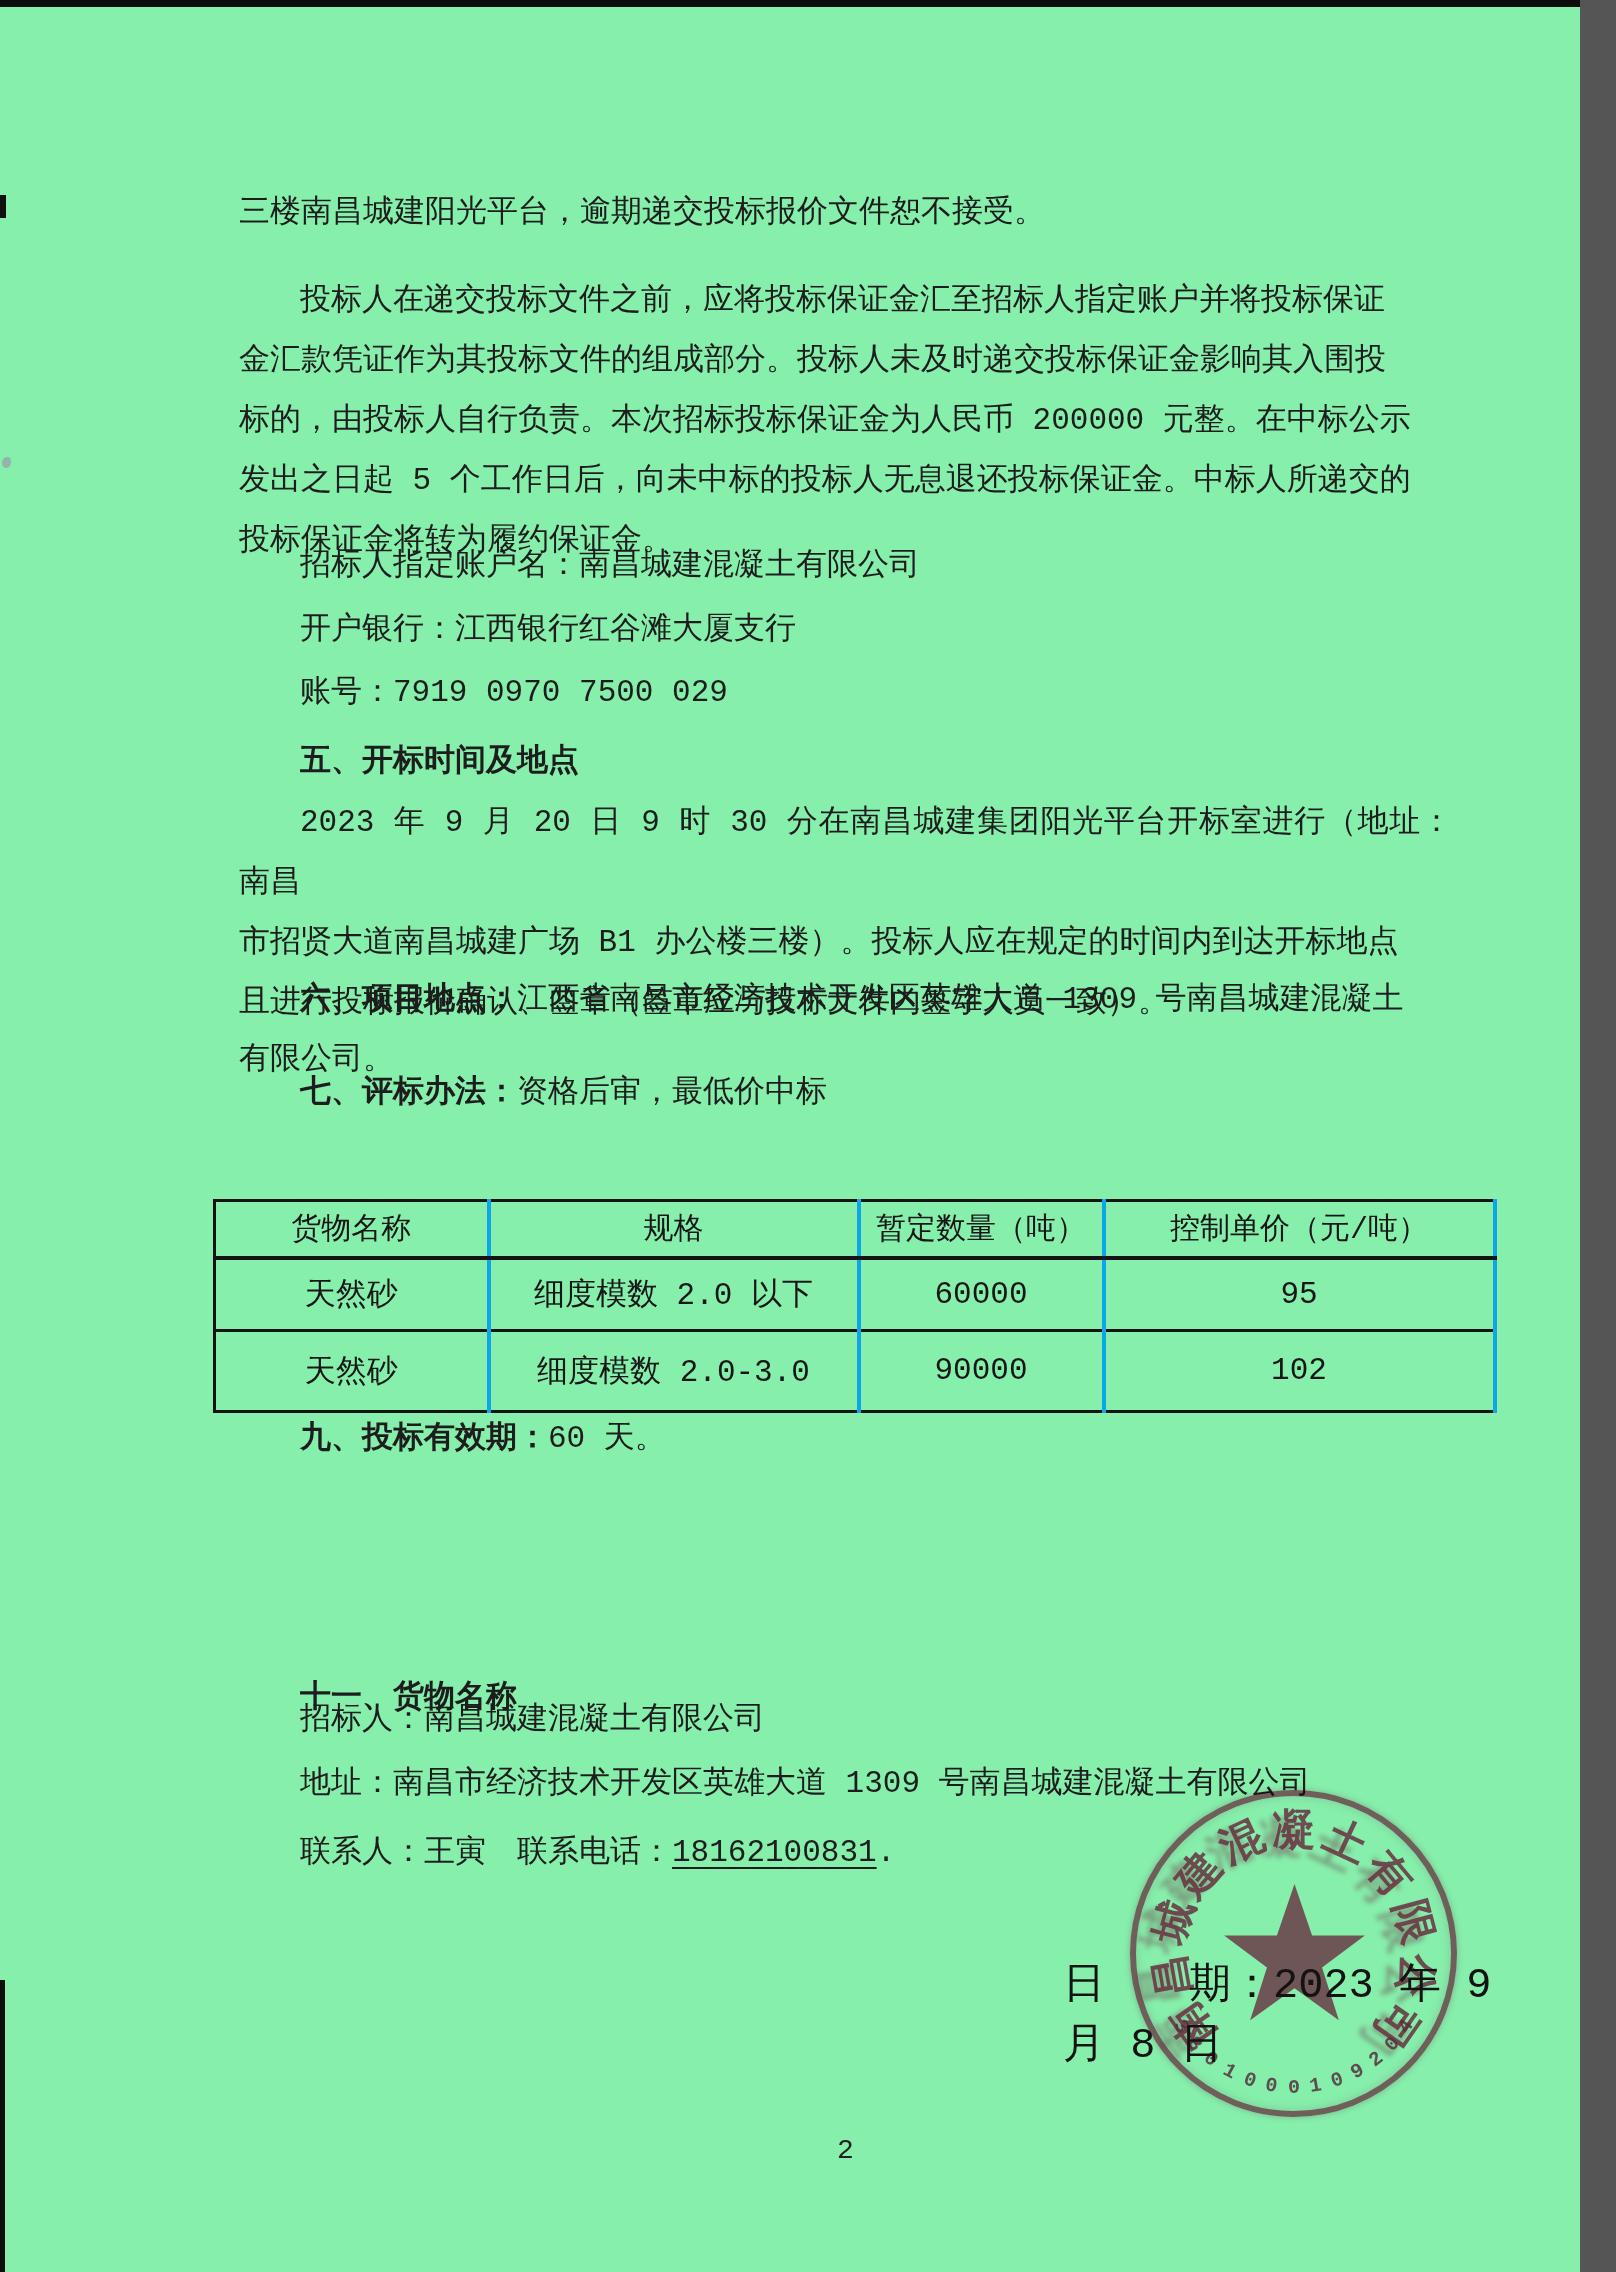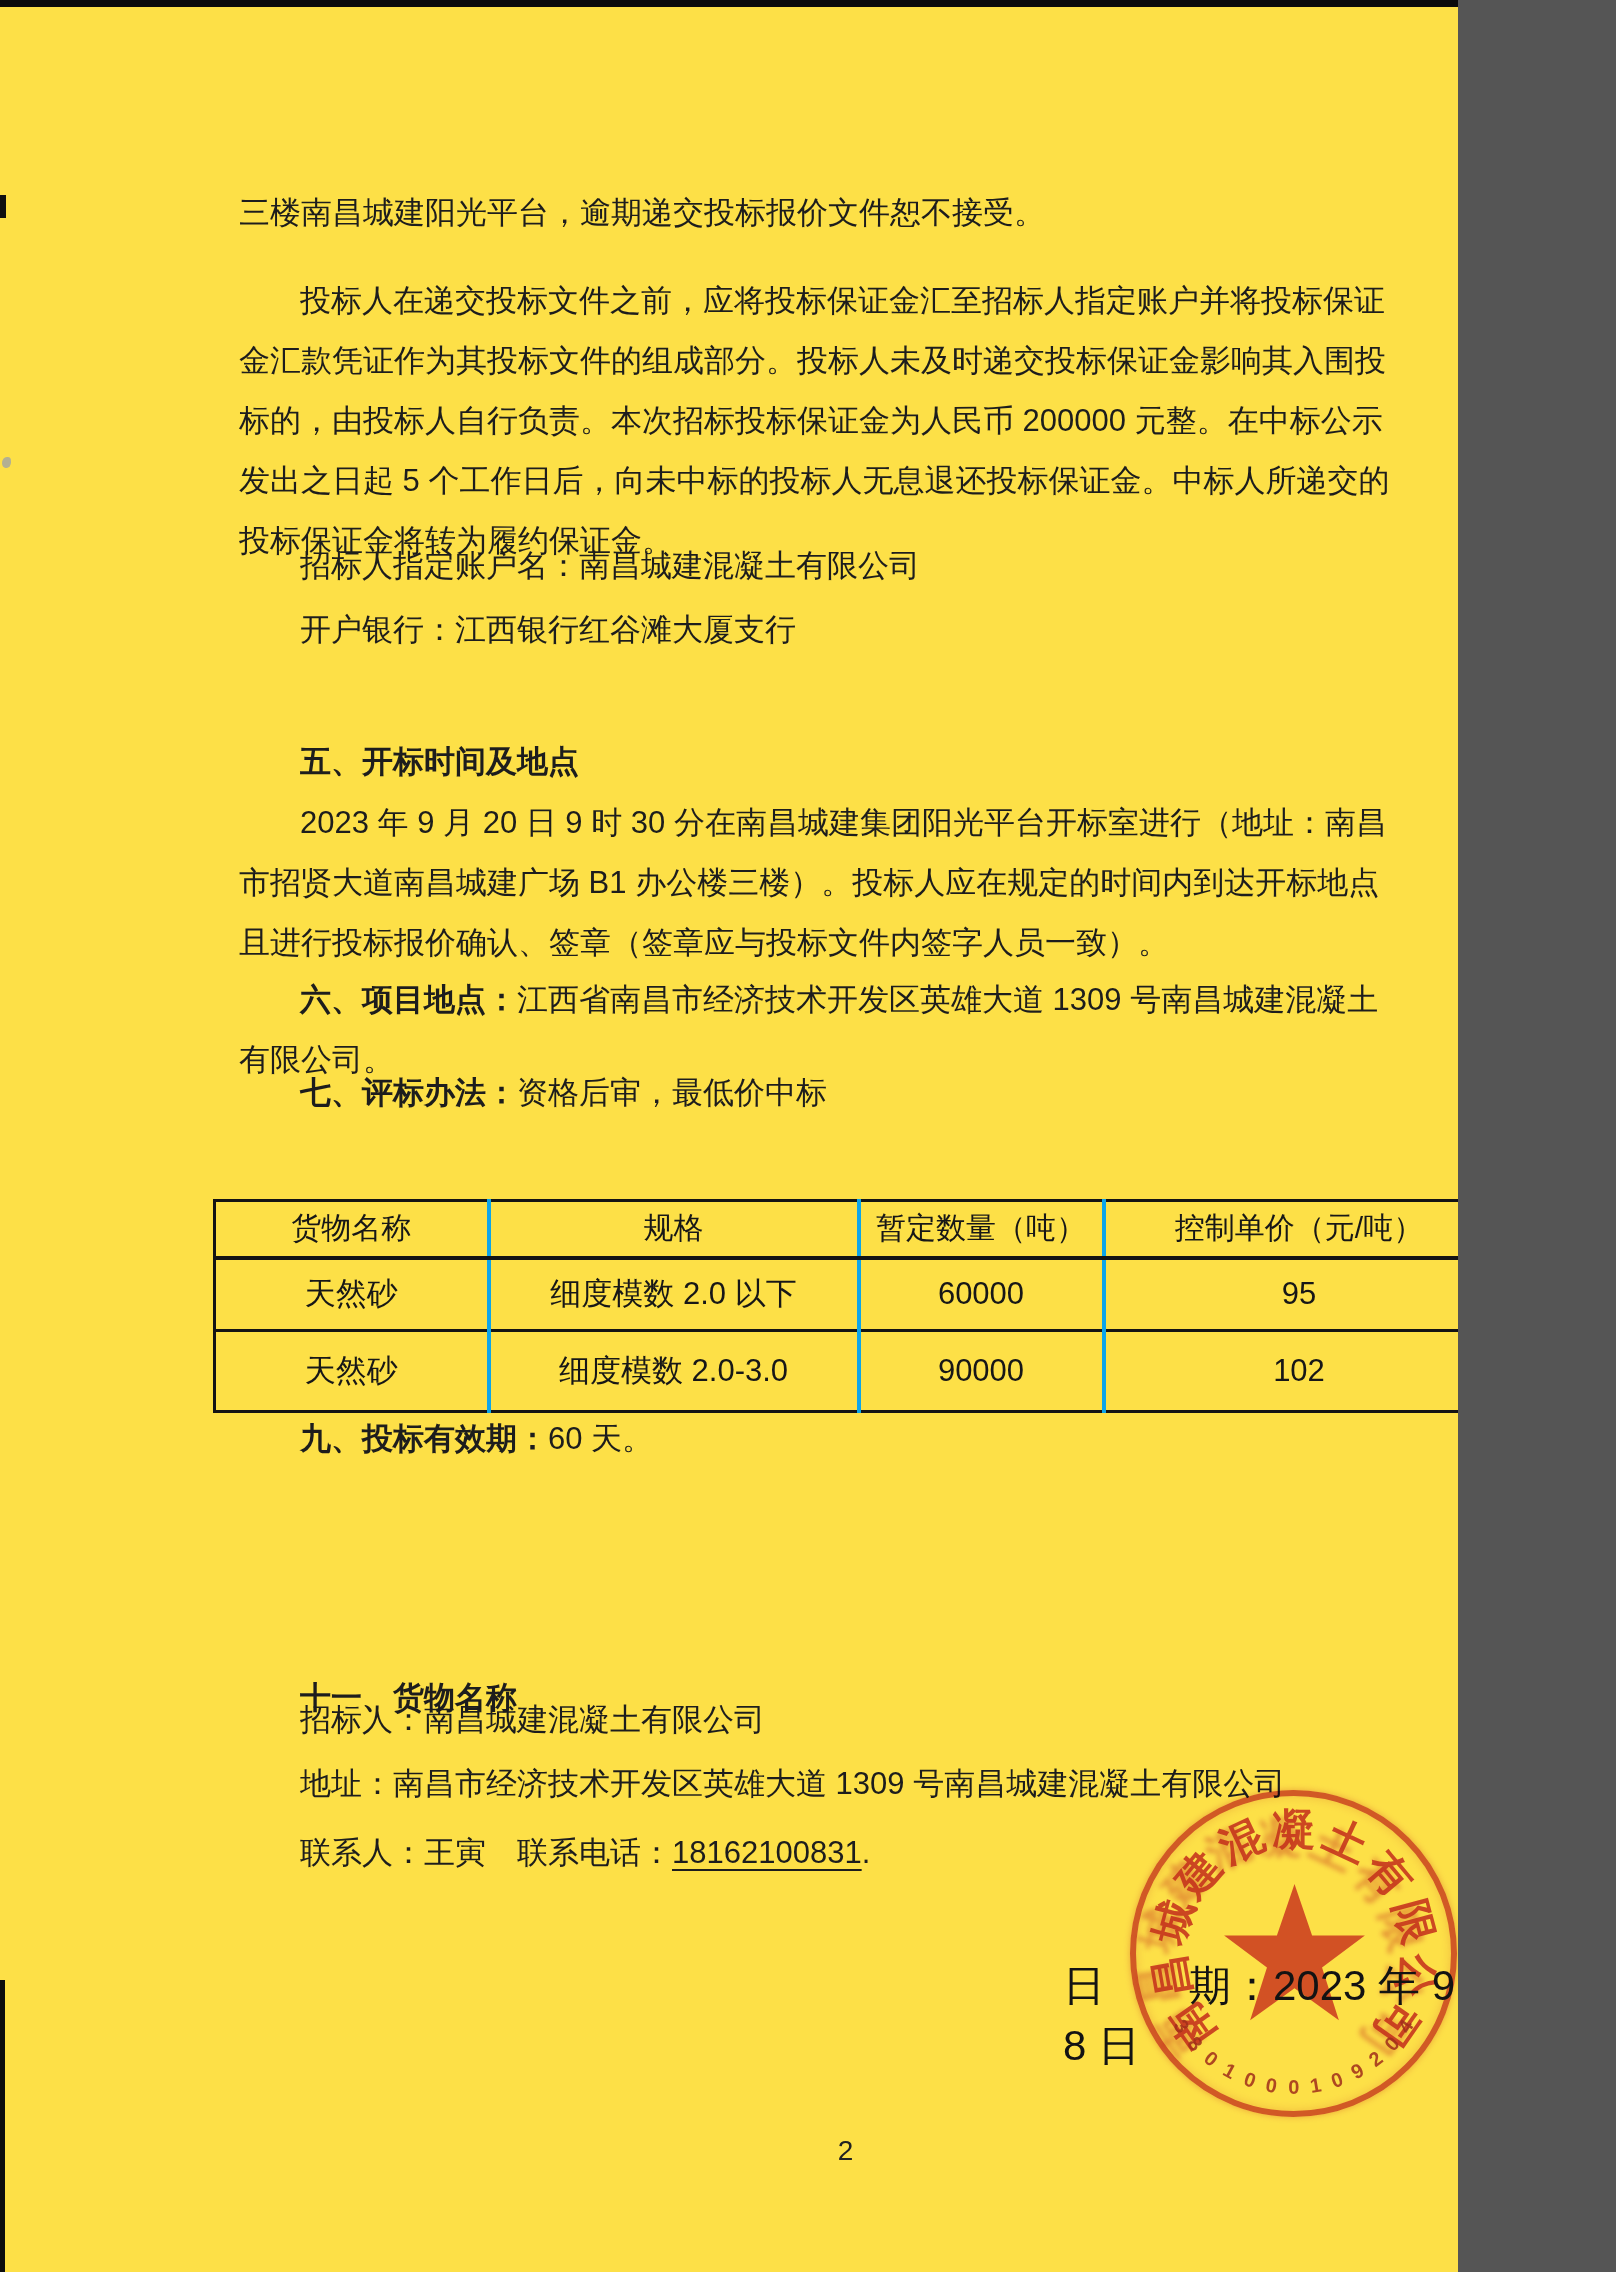--- a/index.html
+++ b/index.html
@@ -1,21 +1,21 @@
 <!DOCTYPE html>
 <html style="font-size:10.6px"><head>
 <meta charset="utf-8">
 <style>
   html,body{margin:0;padding:0;background:#555;}
   .page{
     position:relative;
-    width:1458px;height:2273px;
-    background:#fde047;
+    width:1580px;height:2273px;
+    background:#86efac;
     overflow:hidden;
-    font-family:Liberation Sans, sans-serif;
+    font-family:Liberation Mono, monospace;
     color:#1d1d1d;
   }
   
   .top-bar{position:absolute;left:0;top:0;width:1616px;height:7.3px;background:#0b0b0b;}
   .edge-tick{position:absolute;left:0;top:195px;width:6px;height:22.6px;background:#101010;}
   .edge-dot{position:absolute;left:2px;top:457px;width:8.6px;height:11.3px;background:#9aa0ab;border-radius:60% 40% 55% 45%;opacity:.75;}
   .edge-line{position:absolute;left:0;top:1980px;width:4.7px;height:292px;background:#0d0d0d;}
 
   .line,.para{
     position:absolute;left:239px;width:1213px;
@@ -92,20 +92,21 @@
   <div class="line" style="top:183px">三楼南昌城建阳光平台，逾期递交投标报价文件恕不接受。</div>
 
   <div class="para ind" style="top:271px">投标人在递交投标文件之前，应将投标保证金汇至招标人指定账户并将投标保证
 金汇款凭证作为其投标文件的组成部分。投标人未及时递交投标保证金影响其入围投
 标的，由投标人自行负责。本次招标投标保证金为人民币 200000 元整。在中标公示
 发出之日起 5 个工作日后，向未中标的投标人无息退还投标保证金。中标人所递交的
 投标保证金将转为履约保证金。</div>
 
   <div class="line ind" style="top:536px">招标人指定账户名：南昌城建混凝土有限公司</div>
   <div class="line ind" style="top:600px">开户银行：江西银行红谷滩大厦支行</div>
+  <div class="line ind" style="top:663px">账号：7919 0970 7500 029</div>
 
   <div class="line ind bold" style="top:732px">五、开标时间及地点</div>
 
   <div class="para ind" style="top:793px">2023 年 9 月 20 日 9 时 30 分在南昌城建集团阳光平台开标室进行（地址：南昌
 市招贤大道南昌城建广场 B1 办公楼三楼）。投标人应在规定的时间内到达开标地点
 且进行投标报价确认、签章（签章应与投标文件内签字人员一致）。</div>
 
   <div class="para ind" style="top:970px"><b>六、项目地点：</b><span>江西省南昌市经济技术开发区英雄大道 1309 号南昌城建混凝土
 有限公司。</span></div>
 

